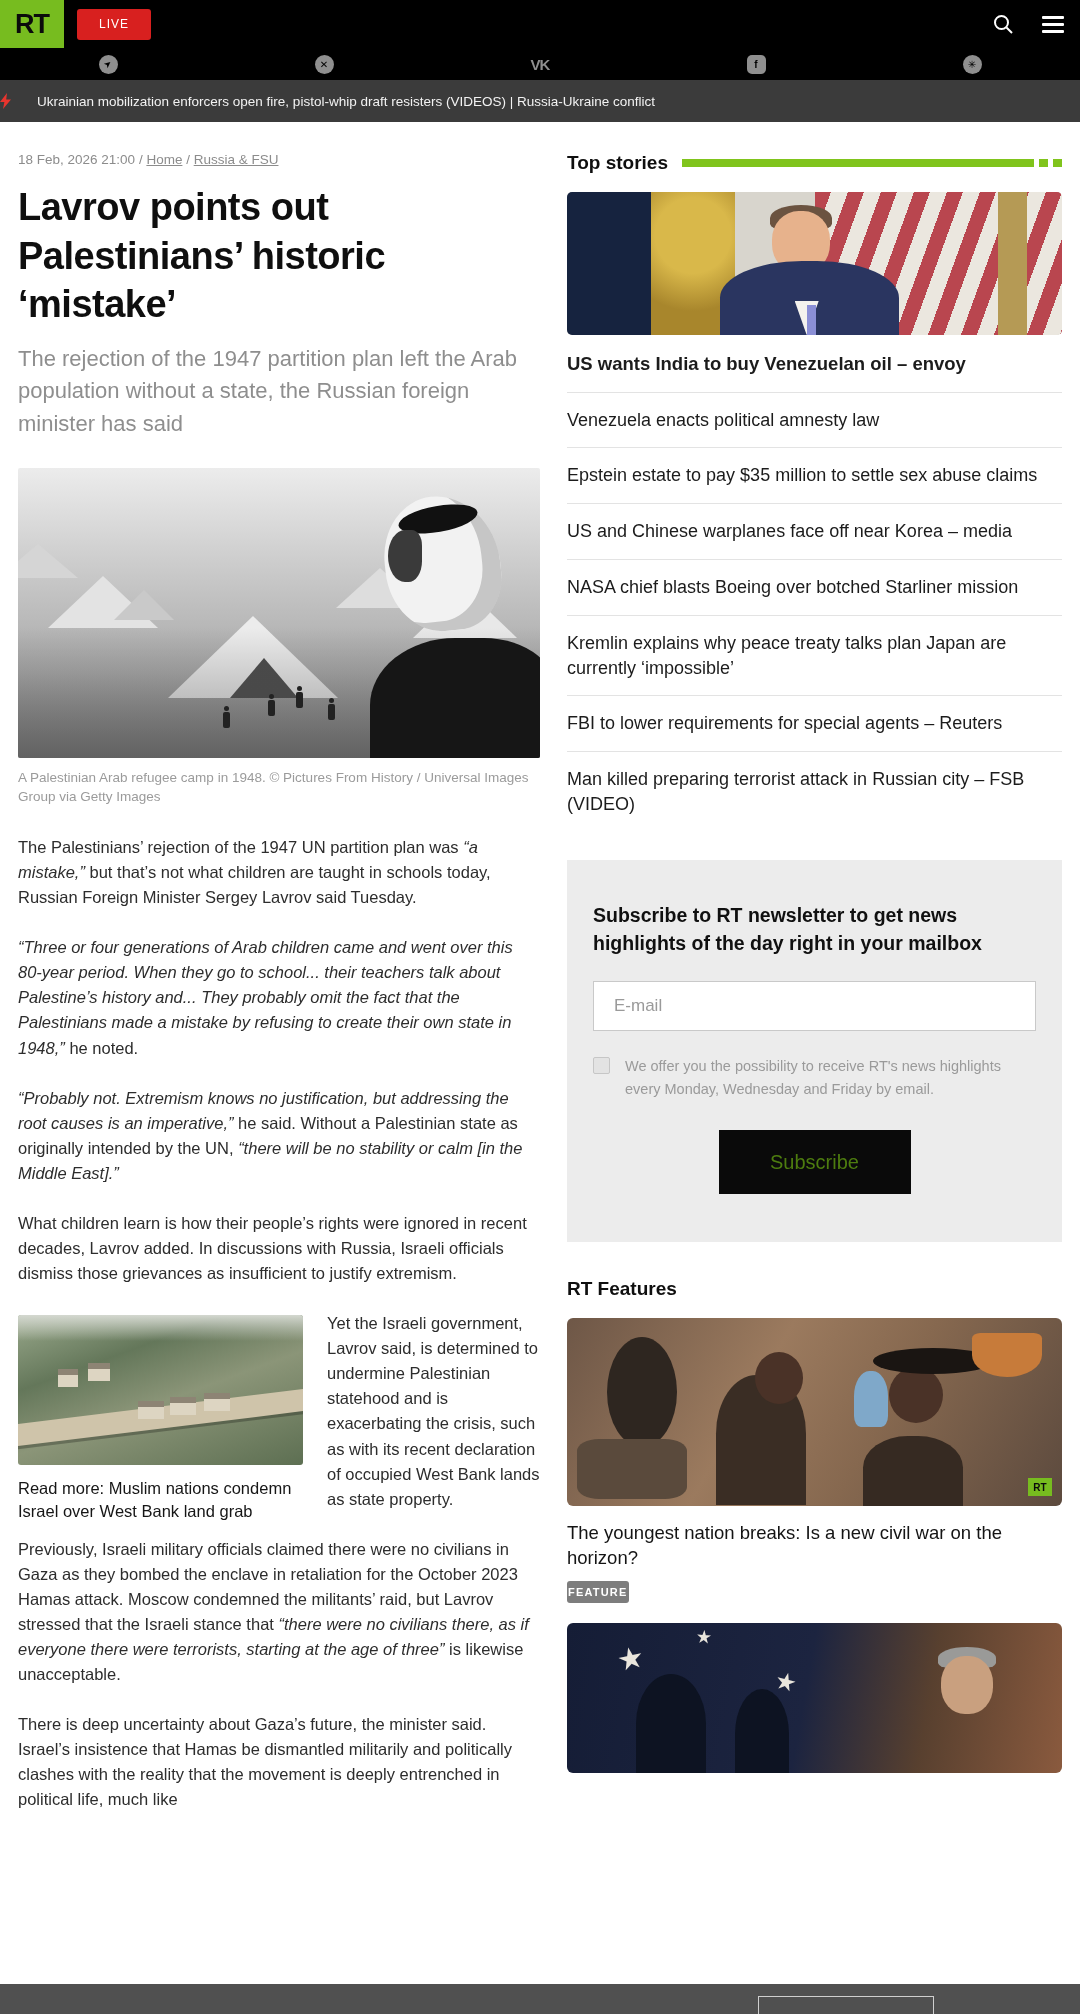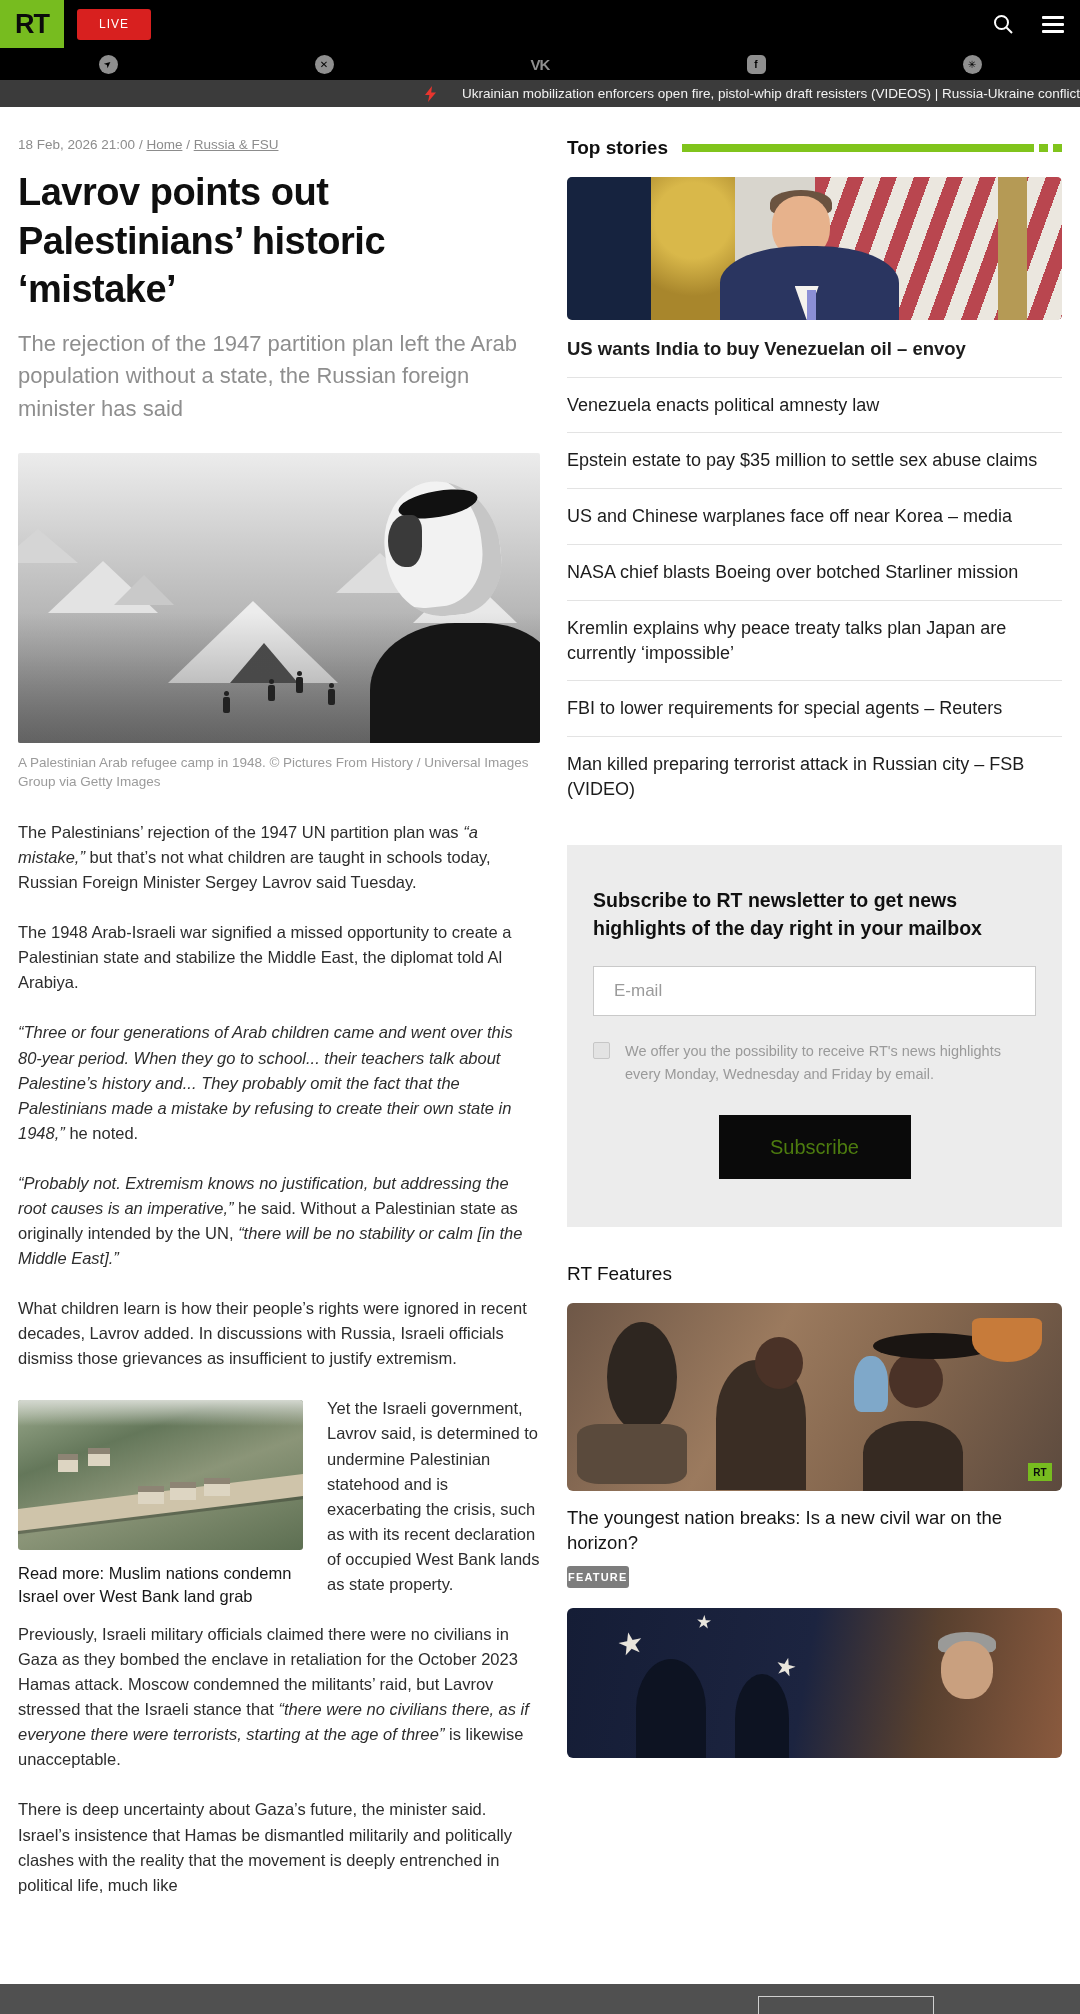--- a/index.html
+++ b/index.html
@@ -22,21 +22,21 @@
 
   
   .socialbar { background:#000; height:32px; display:flex; align-items:center; }
   .socialbar .slot { flex:1; display:flex; justify-content:center; }
   .s-ic { width:19px; height:19px; border-radius:50%; background:#8f8f8f; color:#000; display:flex; align-items:center; justify-content:center; font-size:10px; font-weight:bold; cursor:pointer; }
   .s-ic.square { border-radius:5px; }
   .s-ic.bare { background:none; color:#8f8f8f; font-size:15px; width:auto; letter-spacing:-1px; }
   .s-ic .tilt { display:inline-block; transform:rotate(-40deg); font-size:9px; }
 
   
-  .ticker { background:#3b3b3b; height:27px; display:flex; align-items:center; justify-content:flex-end; gap:26px; }
+  .ticker { background:#3b3b3b; height:42px; display:flex; align-items:center; justify-content:flex-start; gap:26px; }
   .ticker-link { color:#f2f2f2; font-size:13.5px; text-decoration:none; cursor:pointer; }
   .bolt svg { display:block; }
 
   
   .content { display:flex; padding:0 18px; gap:27px; margin-top:30px; }
   .main { flex:0 0 522px; width:522px; }
   .sidebar { flex:1; min-width:0; }
 
   
   .breadcrumb { font-size:13.5px; color:#8c8c8c; }
@@ -92,21 +92,21 @@
 
   .newsletter { background:#ececec; padding:42px 26px 48px; margin-top:28px; }
   .nl-title { font-size:19.5px; font-weight:bold; line-height:1.42; color:#101010; margin:0 0 24px; }
   .nl-input { width:100%; height:50px; background:#fff; border:1px solid #c9c9c9; font-size:17px; font-family:inherit; color:#333; padding:0 20px; }
   .nl-input::placeholder { color:#9a9a9a; }
   .nl-consent { display:flex; gap:15px; margin:24px 0 30px; align-items:flex-start; }
   .nl-check { width:17px; height:17px; flex:0 0 17px; background:#e3e3e3; border:1px solid #c6c6c6; border-radius:2px; margin-top:2px; cursor:pointer; }
   .nl-cons-text { font-size:14.5px; line-height:1.55; color:#9a9a9a; }
   .nl-btn { display:block; margin:0 auto; width:192px; height:64px; background:#0a0a0a; color:#4d7c0f; border:none; font-size:20px; font-family:inherit; cursor:pointer; }
 
-  .features-title { font-size:19px; font-weight:normal; color:#0f0f0f; margin:36px 0 18px; }
+  .features-title { font-size:19px; font-weight:bold; color:#0f0f0f; margin:36px 0 18px; }
   .feat-card { cursor:pointer; }
   .feat-img { height:188px; border-radius:6px; position:relative; overflow:hidden; margin-bottom:14px;
               background:linear-gradient(120deg,#6e5747 0%, #9b7a5e 38%, #86684f 62%, #5c4a3e 100%); }
   .f-blob { position:absolute; border-radius:50%; }
   .feat-rt { position:absolute; right:10px; bottom:10px; width:24px; height:18px; background:#77bc1f; color:#0b0b0b; font-size:10px; font-weight:bold; display:flex; align-items:center; justify-content:center; }
   .feat-title { font-size:18.5px; line-height:1.36; color:#141414; margin:0 0 10px; }
   .feat-badge { display:inline-block; background:#7d7d7d; color:#fff; font-size:11px; font-weight:bold; letter-spacing:1.2px; padding:5px 1px; border-radius:3px; }
   .feat-img2 { height:150px; border-radius:6px; position:relative; overflow:hidden; margin-top:20px;
                background:linear-gradient(100deg,#151d36 0%, #1c2440 48%, #58402f 72%, #8a5a3e 100%); }
   .star { position:absolute; color:#e9e5dc; }
@@ -199,21 +199,20 @@
       <div class="person" style="left:205px; bottom:30px;"></div>
       <div class="fig-shoulders"></div>
       <div class="fig-head"></div>
       <div class="fig-agal"></div>
       <div class="fig-face"></div>
     </div>
     <p class="caption">A Palestinian Arab refugee camp in 1948. ©  Pictures From History / Universal Images Group via Getty Images</p>
 
     <p class="para"><span>The Palestinians’ rejection of the 1947 UN partition plan was </span><span class="q">“a mistake,”</span><span> but that’s not what children are taught in schools today, Russian Foreign Minister Sergey Lavrov said Tuesday.</span></p>
 
-    <p class="para">The 1948 Arab-Israeli war signified a missed opportunity to create a Palestinian state and stabilize the Middle East, the diplomat told Al Arabiya.</p>
 
     <p class="para"><span class="q">“Three or four generations of Arab children came and went over this 80-year period. When they go to school... their teachers talk about Palestine’s history and... They probably omit the fact that the Palestinians made a mistake by refusing to create their own state in 1948,”</span><span> he noted.</span></p>
 
     <p class="para"><span class="q">“Probably not. Extremism knows no justification, but addressing the root causes is an imperative,”</span><span> he said. Without a Palestinian state as originally intended by the UN, </span><span class="q">“there will be no stability or calm [in the Middle East].”</span></p>
 
     <p class="para">What children learn is how their people’s rights were ignored in recent decades, Lavrov added. In discussions with Russia, Israeli officials dismiss those grievances as insufficient to justify extremism.</p>
 
     <div class="readmore">
       <div class="rm-img">
         <div class="rm-sky"></div>

